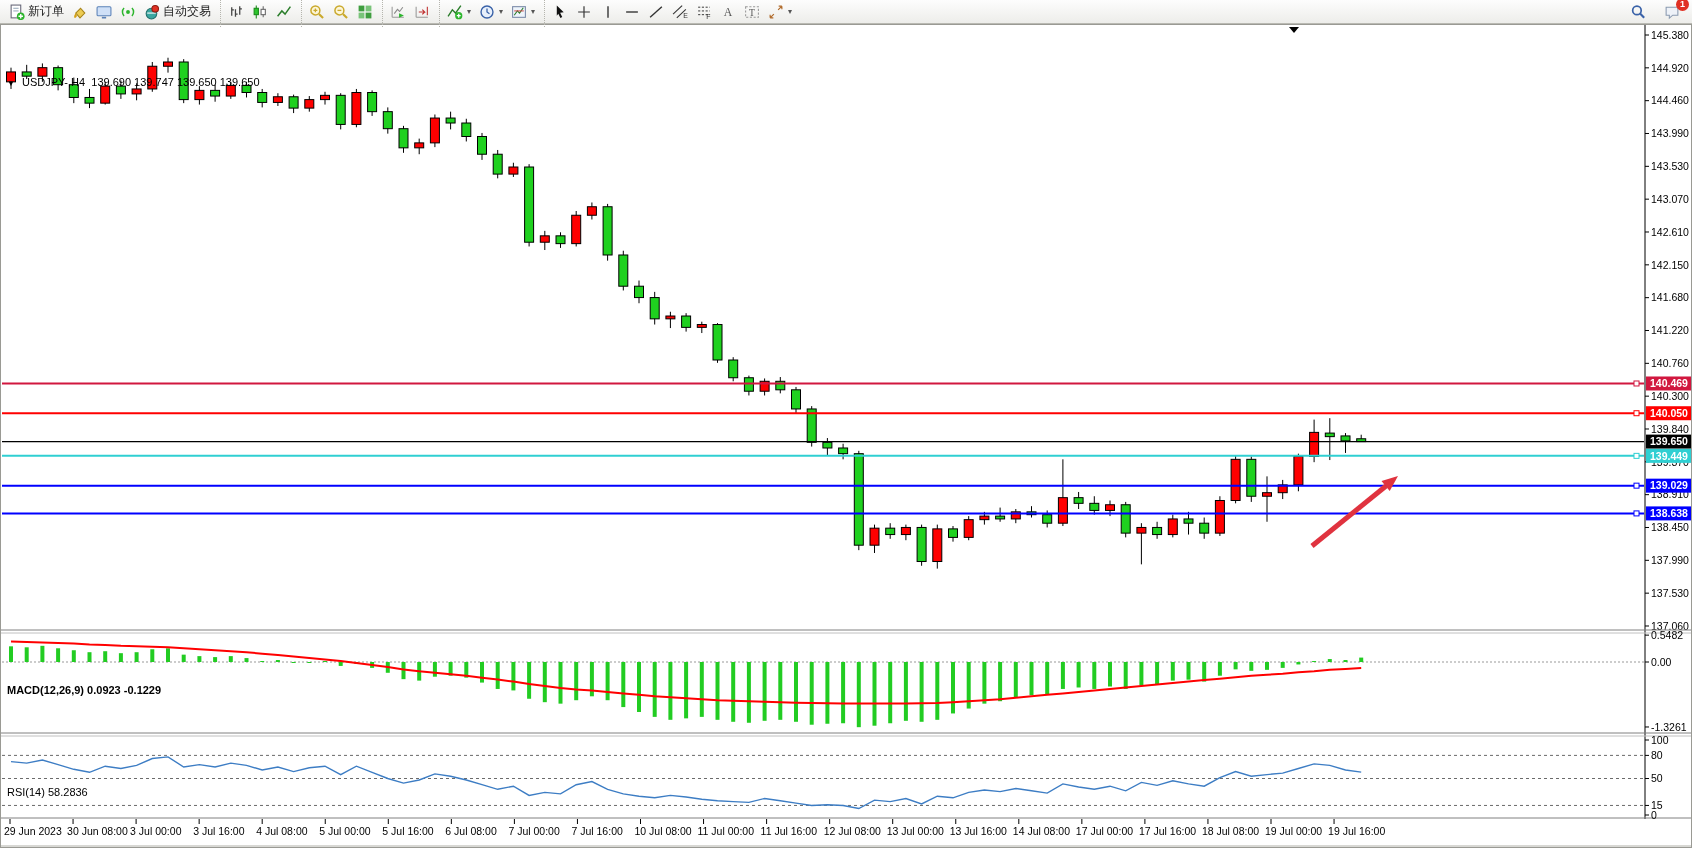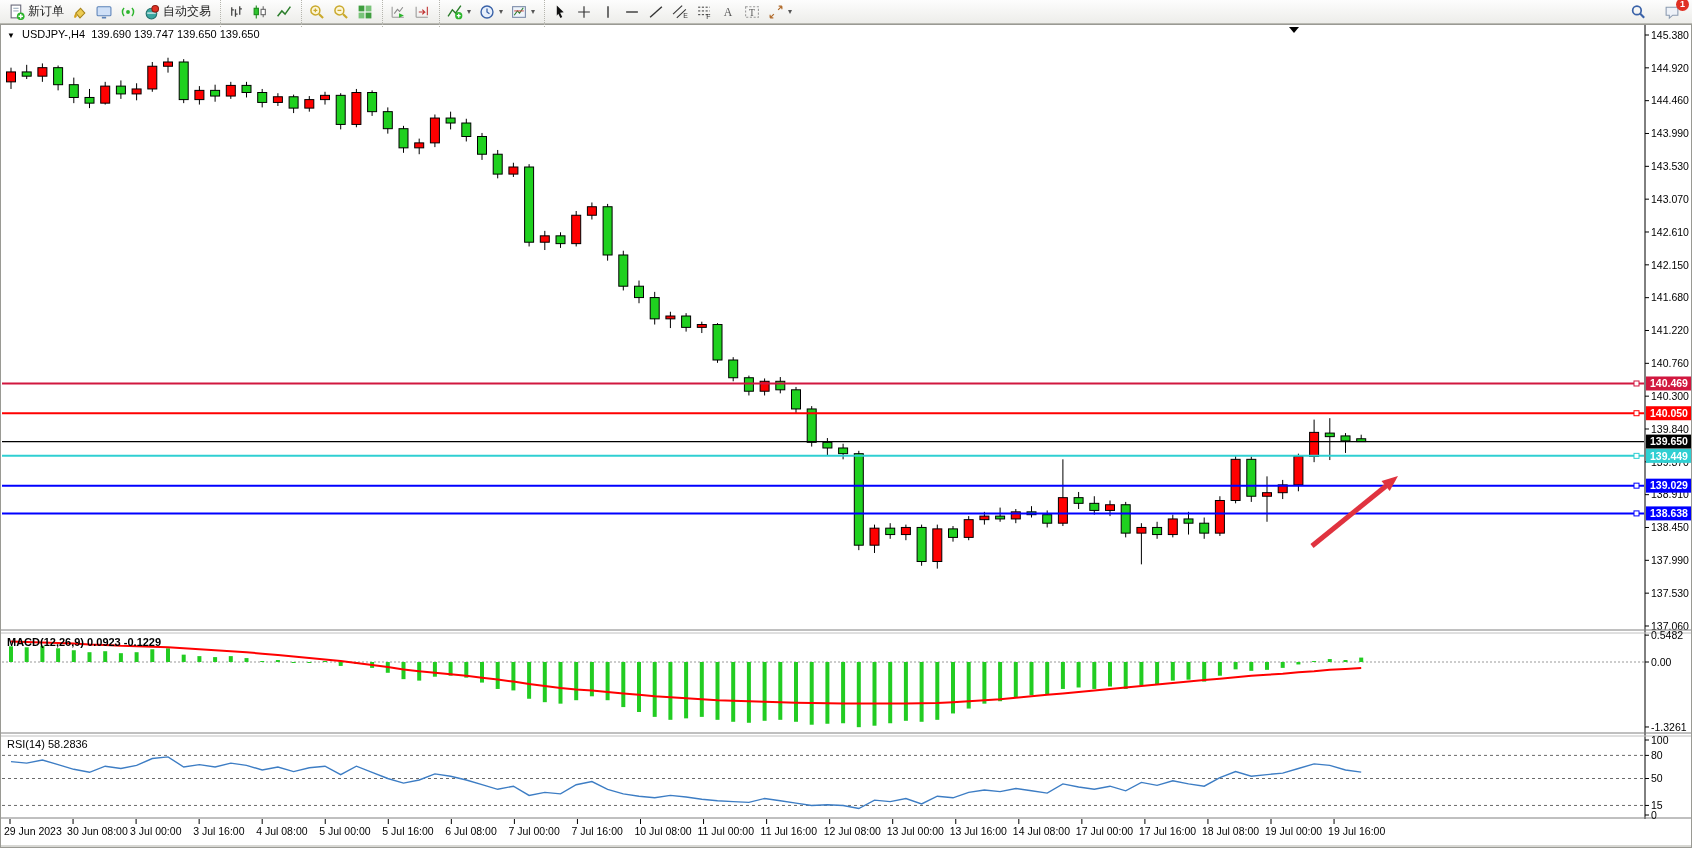--- a/index.html
+++ b/index.html
@@ -13,21 +13,21 @@
   .tb-btn svg{width:16px;height:16px;display:block;}
   .tb-caret{font-size:8px;color:#555;margin-left:1px;}
   .tf-btn{padding:2px 6px;margin:0 1px;border:1px solid transparent;font-size:11px;color:#333;}
   .tf-btn.active{background:#fafaf6;border:1px solid #9a9a94;box-shadow:inset 1px 1px 2px rgba(0,0,0,.18);}
   #tb-right{margin-left:auto;display:flex;align-items:center;padding-right:8px;gap:10px;}
   .badge{position:absolute;right:-6px;top:-5px;background:#e03123;color:#fff;border-radius:50%;width:13px;height:13px;
          font-size:9px;line-height:13px;text-align:center;font-weight:bold;}
   
   #chartwrap{position:absolute;left:0;top:24px;width:1692px;height:824px;background:#fff;}
   #chartsvg{position:absolute;left:0;top:0;}
-  .overlay-label{position:absolute;font-size:11px;color:#000;pointer-events:none;white-space:nowrap;z-index:4;}
+  .overlay-label{position:absolute;font-size:11px;color:#000;pointer-events:none;white-space:nowrap;z-index:4;margin-top:48px;}
   #chart-title{left:7px;top:4px;}
   #chart-title .dd{font-size:8px;color:#000;margin-right:4px;}
   #macd-label{left:7px;top:612px;font-weight:bold;}
   #rsi-label{left:7px;top:714px;}
 </style>
 </head>
 <body>
 
 <div id="app">
   <div id="toolbar">

